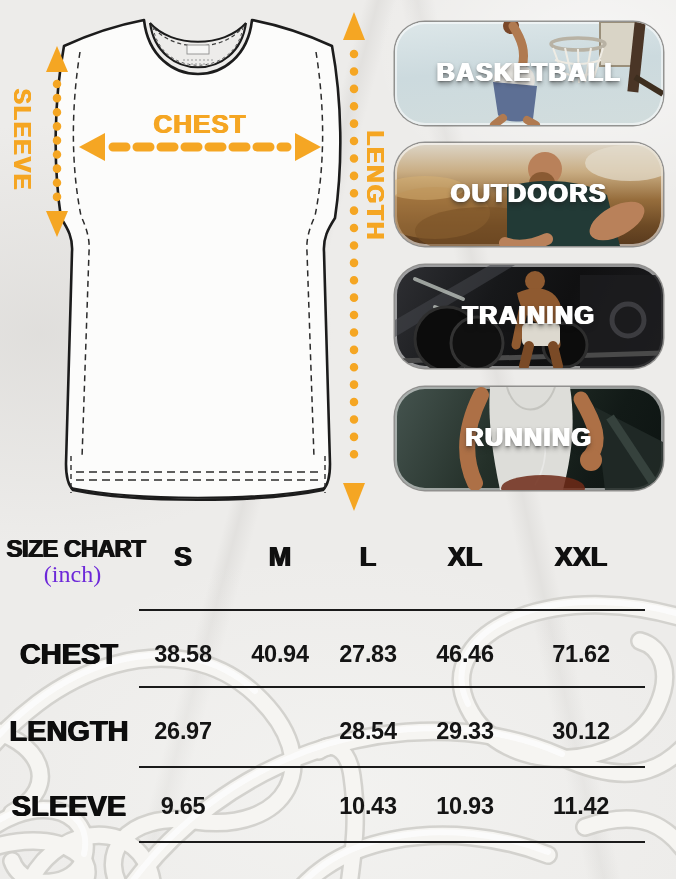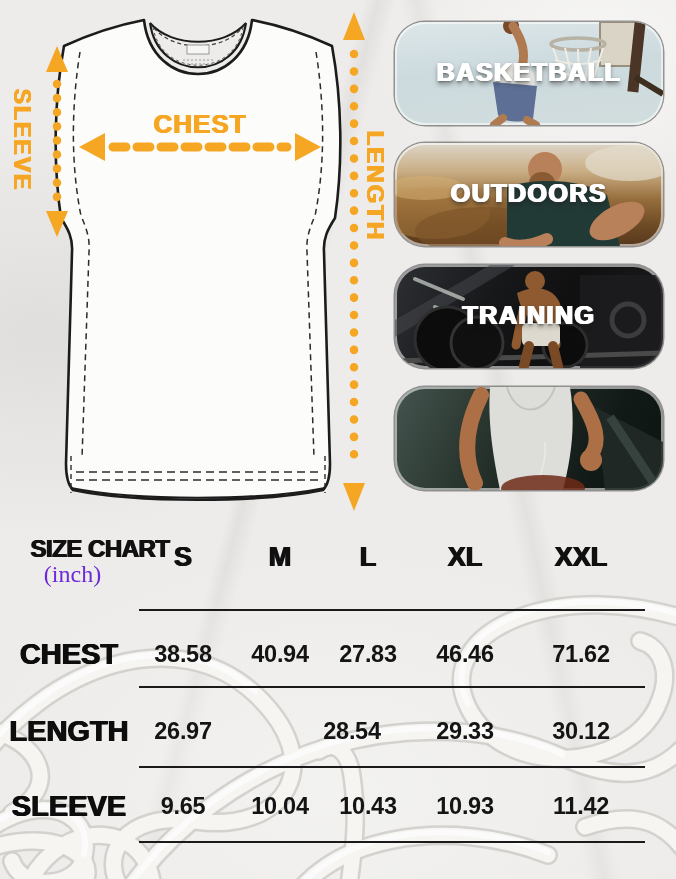--- a/index.html
+++ b/index.html
@@ -38,21 +38,21 @@
 
   
   #laces{position:absolute; left:0; top:589px; z-index:1;}
   .lace-under{fill:none; stroke:#d0cfcb; stroke-width:20; stroke-linecap:round; opacity:.92;}
   .lace-over {fill:none; stroke:#f6f5f2; stroke-width:15; stroke-linecap:round;}
   .lace-hi   {fill:none; stroke:#fdfdfc; stroke-width:6;  stroke-linecap:round; opacity:.8;}
 
   
   #sizechart{position:absolute; left:0; top:0; width:676px; height:879px; z-index:3; pointer-events:none;}
   #sc-title{position:absolute; left:6px; top:535px; width:140px; text-align:center;
-            font-size:24px; font-weight:bold; letter-spacing:-0.5px; color:#111;margin-left:24px;}
+            font-size:24px; font-weight:bold; letter-spacing:-0.5px; color:#111;}
   #sc-unit{position:absolute; left:6px; top:561px; width:133px; text-align:center;
            font-family:"Liberation Serif", serif; font-size:24px; color:#6d28d9;}
   .colhead{position:absolute; width:100px; text-align:center; top:542px; line-height:30px;
            font-size:27px; font-weight:bold; color:#101010;}
   .val{position:absolute; width:104px; text-align:center; line-height:26px;
        font-size:23.5px; font-weight:bold; color:#141414; letter-spacing:-0.3px;}
   .rowlabel{position:absolute; left:4px; width:130px; text-align:center; line-height:30px;
             font-size:29px; font-weight:bold; color:#0d0d0d;}
   .hline{position:absolute; left:139px; width:506px; height:2px; background:#1a1a1a;}
 </style>
@@ -203,20 +203,21 @@
         <path d="M 200,20 L 268,55 L 268,103 L 210,103 Z" fill="#222c28" opacity="0.85"></path>
         <path d="M 215,30 L 258,95" stroke="#36423d" stroke-width="9"></path>
         <path d="M 95,0 L 175,0 C 181,40 176,70 168,103 L 105,103 C 96,60 93,30 95,0 Z" fill="#ddddd9"></path>
         <path d="M 112,0 C 120,30 150,30 160,0" stroke="#c4c4bf" stroke-width="2" fill="none"></path>
         <path d="M 86,8 C 70,40 68,70 80,96" stroke="#ad7046" stroke-width="16" stroke-linecap="round" fill="none"></path>
         <path d="M 186,12 C 201,38 206,54 196,68" stroke="#ad7046" stroke-width="15" stroke-linecap="round" fill="none"></path>
         <circle cx="196" cy="73" r="11" fill="#ad7046"></circle>
         <path d="M 150,55 C 152,75 146,88 140,98" stroke="#e8e8e6" stroke-width="1.6" fill="none"></path>
         <ellipse cx="148" cy="101" rx="42" ry="13" fill="#6e2a18" opacity="0.85"></ellipse>
       </svg>
+      <span class="panel-label">RUNNING</span>
     </div>
   </div>
 
   <div id="sizechart">
     <div id="sc-title" class="fat">SIZE CHART</div>
     <div id="sc-unit">(inch)</div>
 
     <span class="colhead fat" style="left:133px">S</span>
     <span class="colhead fat" style="left:230px">M</span>
     <span class="colhead fat" style="left:318px">L</span>
@@ -229,29 +230,28 @@
     <span class="val" style="left:131px; top:641px">38.58</span>
     <span class="val" style="left:228px; top:641px">40.94</span>
     <span class="val" style="left:316px; top:641px">27.83</span>
     <span class="val" style="left:413px; top:641px">46.46</span>
     <span class="val" style="left:529px; top:641px">71.62</span>
 
     <div class="hline" style="top:686px"></div>
 
     <span class="rowlabel fat" style="top:716px">LENGTH</span>
     <span class="val" style="left:131px; top:718px">26.97</span>
-    <span class="val" style="left:300px; top:718px">28.54</span>
+    <span class="val" style="left:316px; top:718px">28.54</span>
     <span class="val" style="left:413px; top:718px">29.33</span>
     <span class="val" style="left:529px; top:718px">30.12</span>
 
     <div class="hline" style="top:766px"></div>
 
     <span class="rowlabel fat" style="top:791px">SLEEVE</span>
     <span class="val" style="left:131px; top:793px">9.65</span>
-    <span class="val" style="left:228px; top:793px">10.04</span>
     <span class="val" style="left:316px; top:793px">10.43</span>
     <span class="val" style="left:413px; top:793px">10.93</span>
     <span class="val" style="left:529px; top:793px">11.42</span>
 
     <div class="hline" style="top:841px"></div>
   </div>
 
 </div>
 
 </body></html>

